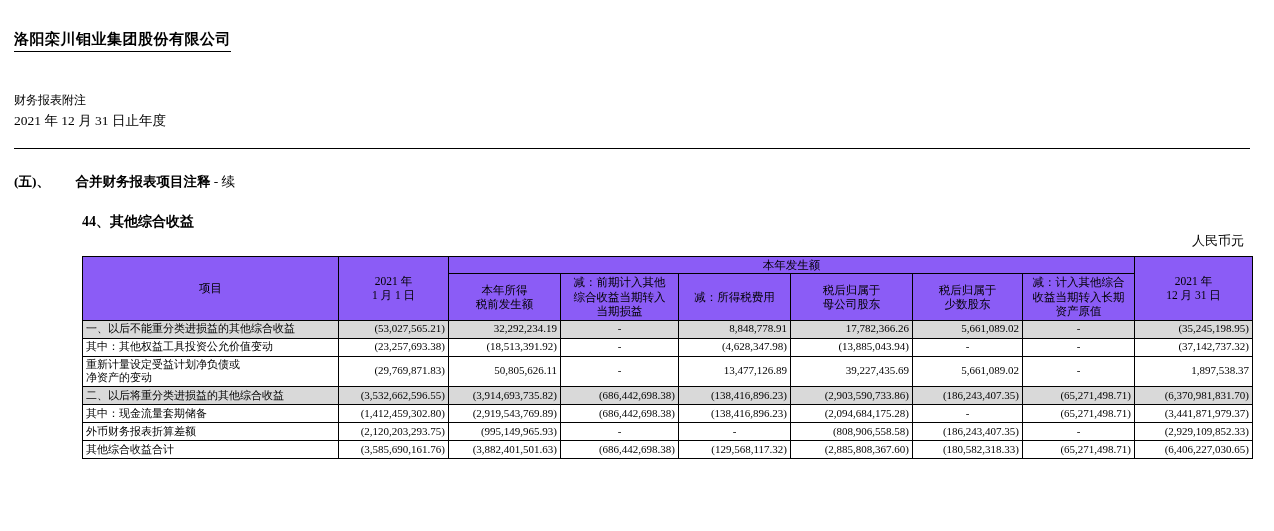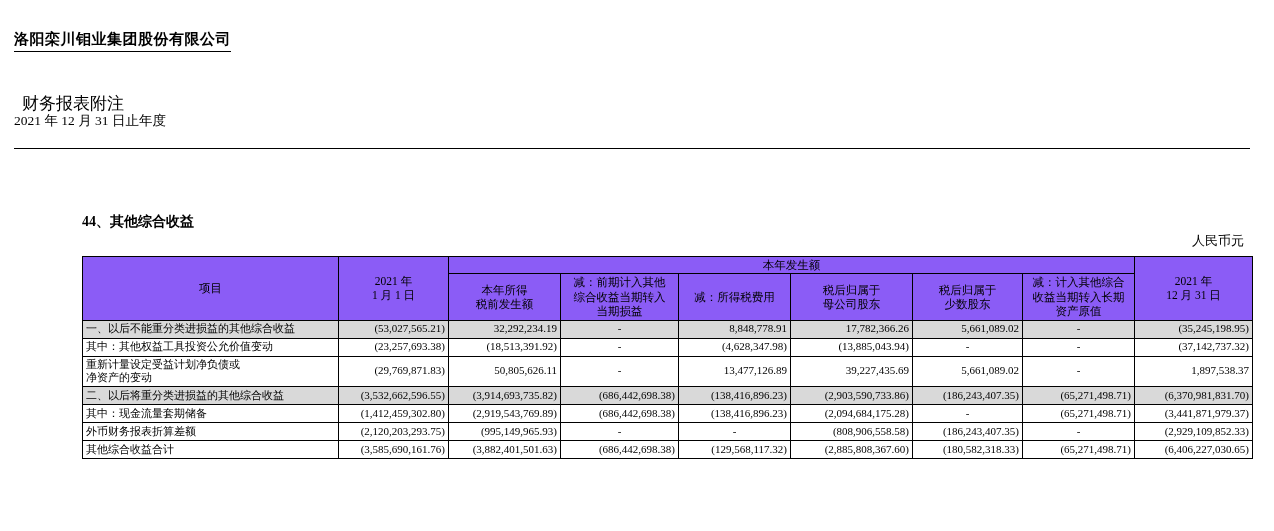--- a/index.html
+++ b/index.html
@@ -25,23 +25,23 @@
     left: 14px;
     top: 30px;
     font-size: 15px;
     font-weight: bold;
     letter-spacing: 0.5px;
     border-bottom: 1px solid #000;
     padding-bottom: 2px;
   }
   .notes-title {
     position: absolute;
-    left: 22px;
+    left: 14px;
     top: 92px;
-    font-size: 17px;
+    font-size: 12px;
   }
   .period-line {
     position: absolute;
     left: 14px;
     top: 112px;
     font-size: 13.5px;
     width: 1236px;
     border-bottom: 1px solid #000;
     padding-bottom: 18px;
     box-sizing: border-box;
@@ -116,20 +116,25 @@
 <body>
 
 <div class="page">
 
   <div class="company-name">洛阳栾川钼业集团股份有限公司</div>
 
   <div class="notes-title">财务报表附注</div>
 
   <div class="period-line">2021 年 12 月 31 日止年度</div>
 
+  <div class="section-heading">
+    <span>(五)、</span>
+    <span style="display:inline-block; width:22px;"></span><span>合并财务报表项目注释</span>
+    <span style="font-weight:normal;">- 续</span>
+  </div>
 
   <div class="subsection-heading">44、其他综合收益</div>
 
   <div class="unit-label">人民币元</div>
 
   <table class="fin">
     <colgroup>
       <col style="width:256px">
       <col style="width:110px">
       <col style="width:112px">

